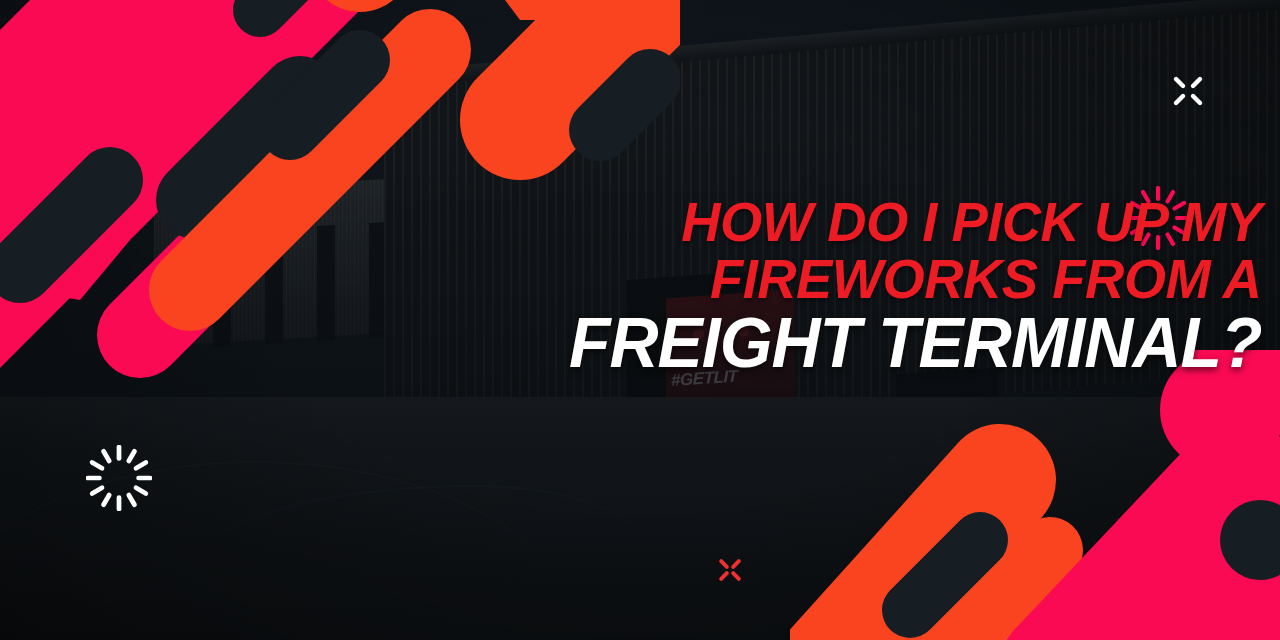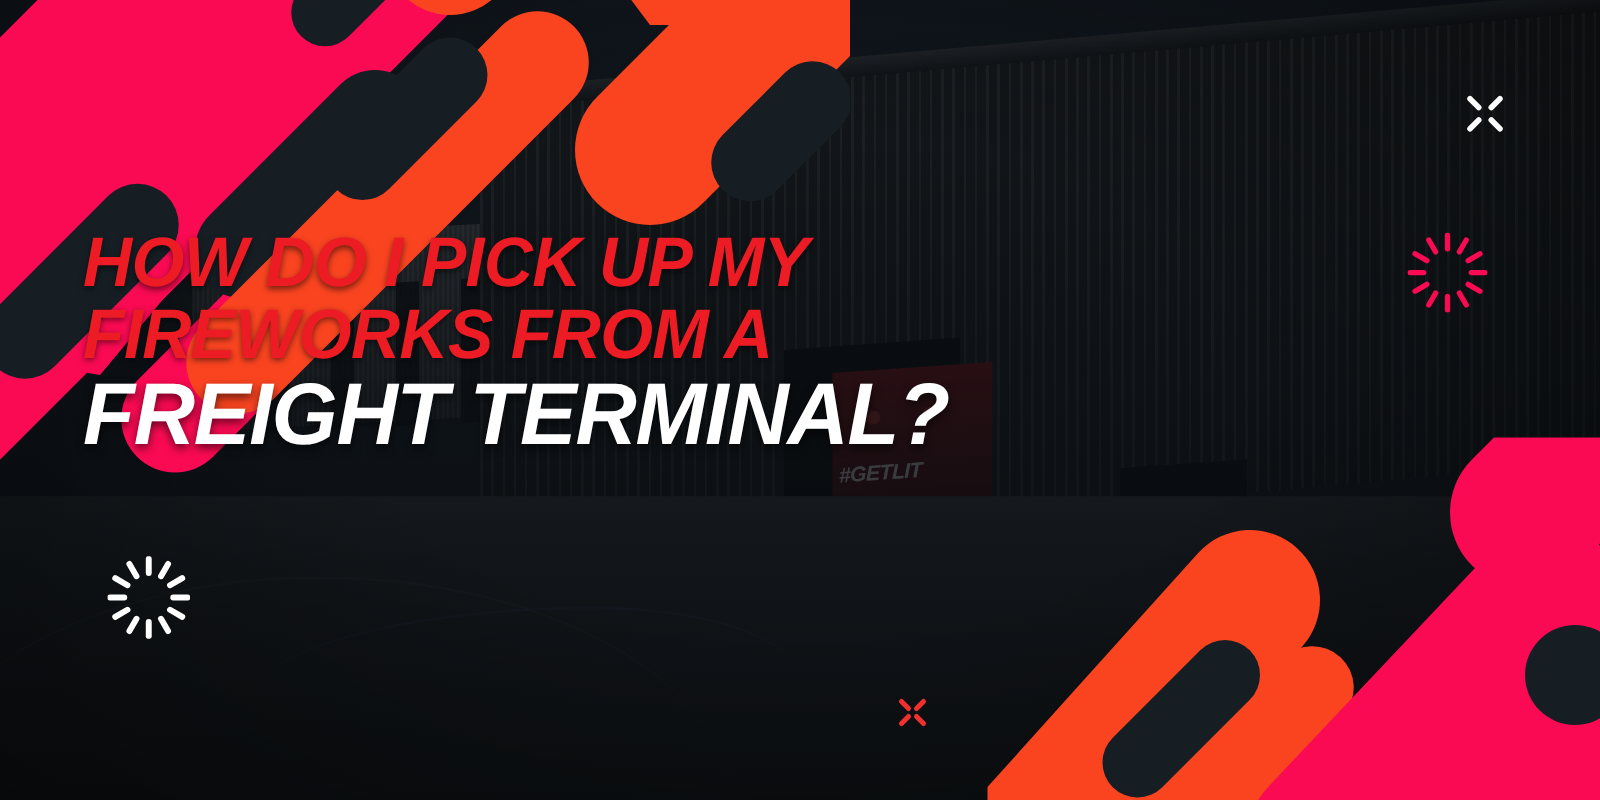--- a/index.html
+++ b/index.html
@@ -138,22 +138,22 @@
   .deco{position:absolute;inset:0;pointer-events:none;}
   .deco svg{position:absolute;display:block;}
   #deco-tl{left:-40px;top:-60px;}
   #deco-br{right:-30px;bottom:-40px;}
 
   
   .spark{position:absolute;}
 
   
   .headline{
-    position:absolute;left:0;right:0;top:184px;
-    text-align:left;
+    position:absolute;left:0;right:0;top:196px;
+    text-align:right;
     line-height:.94;
     user-select:none;
     padding-left:48px;
   }
   .hl-line{
     display:block;
     font-weight:900;
     font-style:italic;
     letter-spacing:-0.5px;
     white-space:nowrap;

